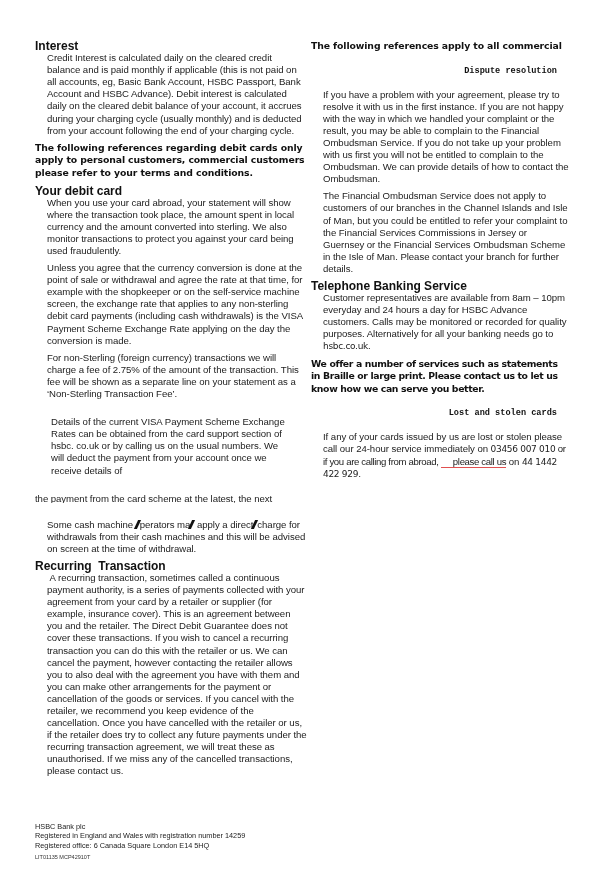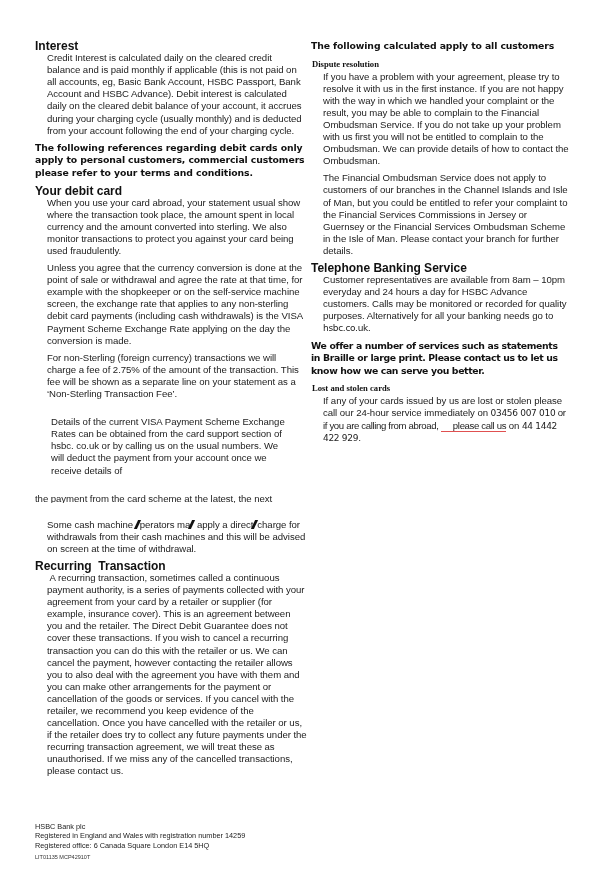--- a/index.html
+++ b/index.html
@@ -17,22 +17,22 @@
   .h {
     font-size: 12px; line-height: 12.1px; font-weight: bold; margin: 0;
     color: #111;
   }
   .hbig {
     font-family: "DejaVu Sans", sans-serif; font-weight: bold;
     font-size: 9.3px; line-height: 12.6px; margin: 0 0 5px 0; color: #111;
     letter-spacing: -0.1px;
   }
   .hsub {
-    font-family: Liberation Serif, serif; font-weight: bold;
-    font-size: 8.6px; line-height: 12px; margin: 1px; color: #111;
+    font-family: Liberation Mono, monospace; font-weight: bold;
+    font-size: 8.6px; line-height: 12px; margin: 12px; color: #111; text-align: right;
   }
   .bold-dv {
     font-family: "DejaVu Sans", sans-serif; font-weight: normal; font-size: 9px;
     letter-spacing: -0.3px;
   }
   .tight { letter-spacing: -0.35px; }
   .cut-off {
     height: 10px; overflow: hidden; margin: 4px 0 16px 0;
   }
   .mark {
@@ -52,36 +52,36 @@
 <div class="col col-left">
   <section>
     <h3 class="h">Interest</h3>
     <p class="p">Credit Interest is calculated daily on the cleared credit balance and is paid monthly if applicable (this is not paid on all accounts, eg, Basic Bank Account, HSBC Passport, Bank Account and HSBC Advance). Debit interest is calculated daily on the cleared debit balance of your account, it accrues during your charging cycle (usually monthly) and is deducted from your account following the end of your charging cycle.</p>
   </section>
 
   <p class="hbig">The following references regarding debit cards only apply to personal customers, commercial customers please refer to your terms and conditions.</p>
 
   <section>
     <h3 class="h">Your debit card</h3>
-    <p class="p">When you use your card abroad, your statement usual show where the transaction took place, the amount spent in local currency and the amount converted into sterling. We also monitor transactions to protect you against your card being used fraudulently.</p>
+    <p class="p">When you use your card abroad, your statement will show where the transaction took place, the amount spent in local currency and the amount converted into sterling. We also monitor transactions to protect you against your card being used fraudulently.</p>
     <p class="p">Unless you agree that the currency conversion is done at the point of sale or withdrawal and agree the rate at that time, for example with the shopkeeper or on the self-service machine screen, the exchange rate that applies to any non-sterling debit card payments (including cash withdrawals) is the VISA Payment Scheme Exchange Rate applying on the day the conversion is made.</p>
     <p class="p">For non-Sterling (foreign currency) transactions we will charge a fee of 2.75% of the amount of the transaction. This fee will be shown as a separate line on your statement as a ‘Non-Sterling Transaction Fee’.</p>
     <p class="p" style="margin:16px">Details of the current VISA Payment Scheme Exchange Rates can be obtained from the card support section of hsbc. co.uk or by calling us on the usual numbers. We will deduct the payment from your account once we receive details of</p>
     <div class="p cut-off">the payment from the card scheme at the latest, the next</div>
     <p class="p"><span>Some cash machine </span><span class="mark"></span><span>perators ma</span><span class="mark"></span><span> apply a direct</span><span class="mark"></span><span>charge for withdrawals from their cash machines and this will be advised on screen at the time of withdrawal.</span></p>
   </section>
 
   <section>
     <h3 class="h" style="white-space:pre">Recurring  Transaction</h3>
     <p class="p">&nbsp;A recurring transaction, sometimes called a continuous payment authority, is a series of payments collected with your agreement from your card by a retailer or supplier (for example, insurance cover). This is an agreement between you and the retailer. The Direct Debit Guarantee does not cover these transactions. If you wish to cancel a recurring transaction you can do this with the retailer or us. We can cancel the payment, however contacting the retailer allows you to also deal with the agreement you have with them and you can make other arrangements for the payment or cancellation of the goods or services.  If you cancel with the retailer, we recommend you keep evidence of  the cancellation. Once you have cancelled with the retailer or us, if the retailer does try to collect any future payments under the recurring transaction agreement, we will treat these as unauthorised. If we miss any of the cancelled transactions, please contact us.</p>
   </section>
 </div>
 
 <div class="col col-right">
-  <p class="hbig">The following calculated apply to all customers</p>
+  <p class="hbig">The following references apply to all commercial</p>
 
   <section>
     <h3 class="hsub">Dispute resolution</h3>
     <p class="p">If you have a problem with your agreement, please try to resolve it with us in the first instance. If you are not happy with the way in which we handled your  complaint or the result, you may be able to complain to the Financial Ombudsman Service. If you do not take up your problem with us first you will not be entitled to complain to the Ombudsman. We can provide details of how to contact the Ombudsman.</p>
     <p class="p">The Financial Ombudsman Service does not apply to customers of our branches in the Channel Islands and Isle of Man, but you could be entitled to refer your complaint to the Financial Services Commissions in Jersey or Guernsey or the Financial Services Ombudsman Scheme in the Isle of Man. Please contact your branch for further details.</p>
   </section>
 
   <section>
     <h3 class="h">Telephone Banking Service</h3>
     <p class="p"><span>Customer representatives are available from 8am – 10pm everyday and 24 hours a day for HSBC Advance customers. Calls may be monitored or recorded for quality purposes. Alternatively for all your banking needs go to </span><span class="bold-dv">hsbc.co.uk</span><span>.</span></p>

